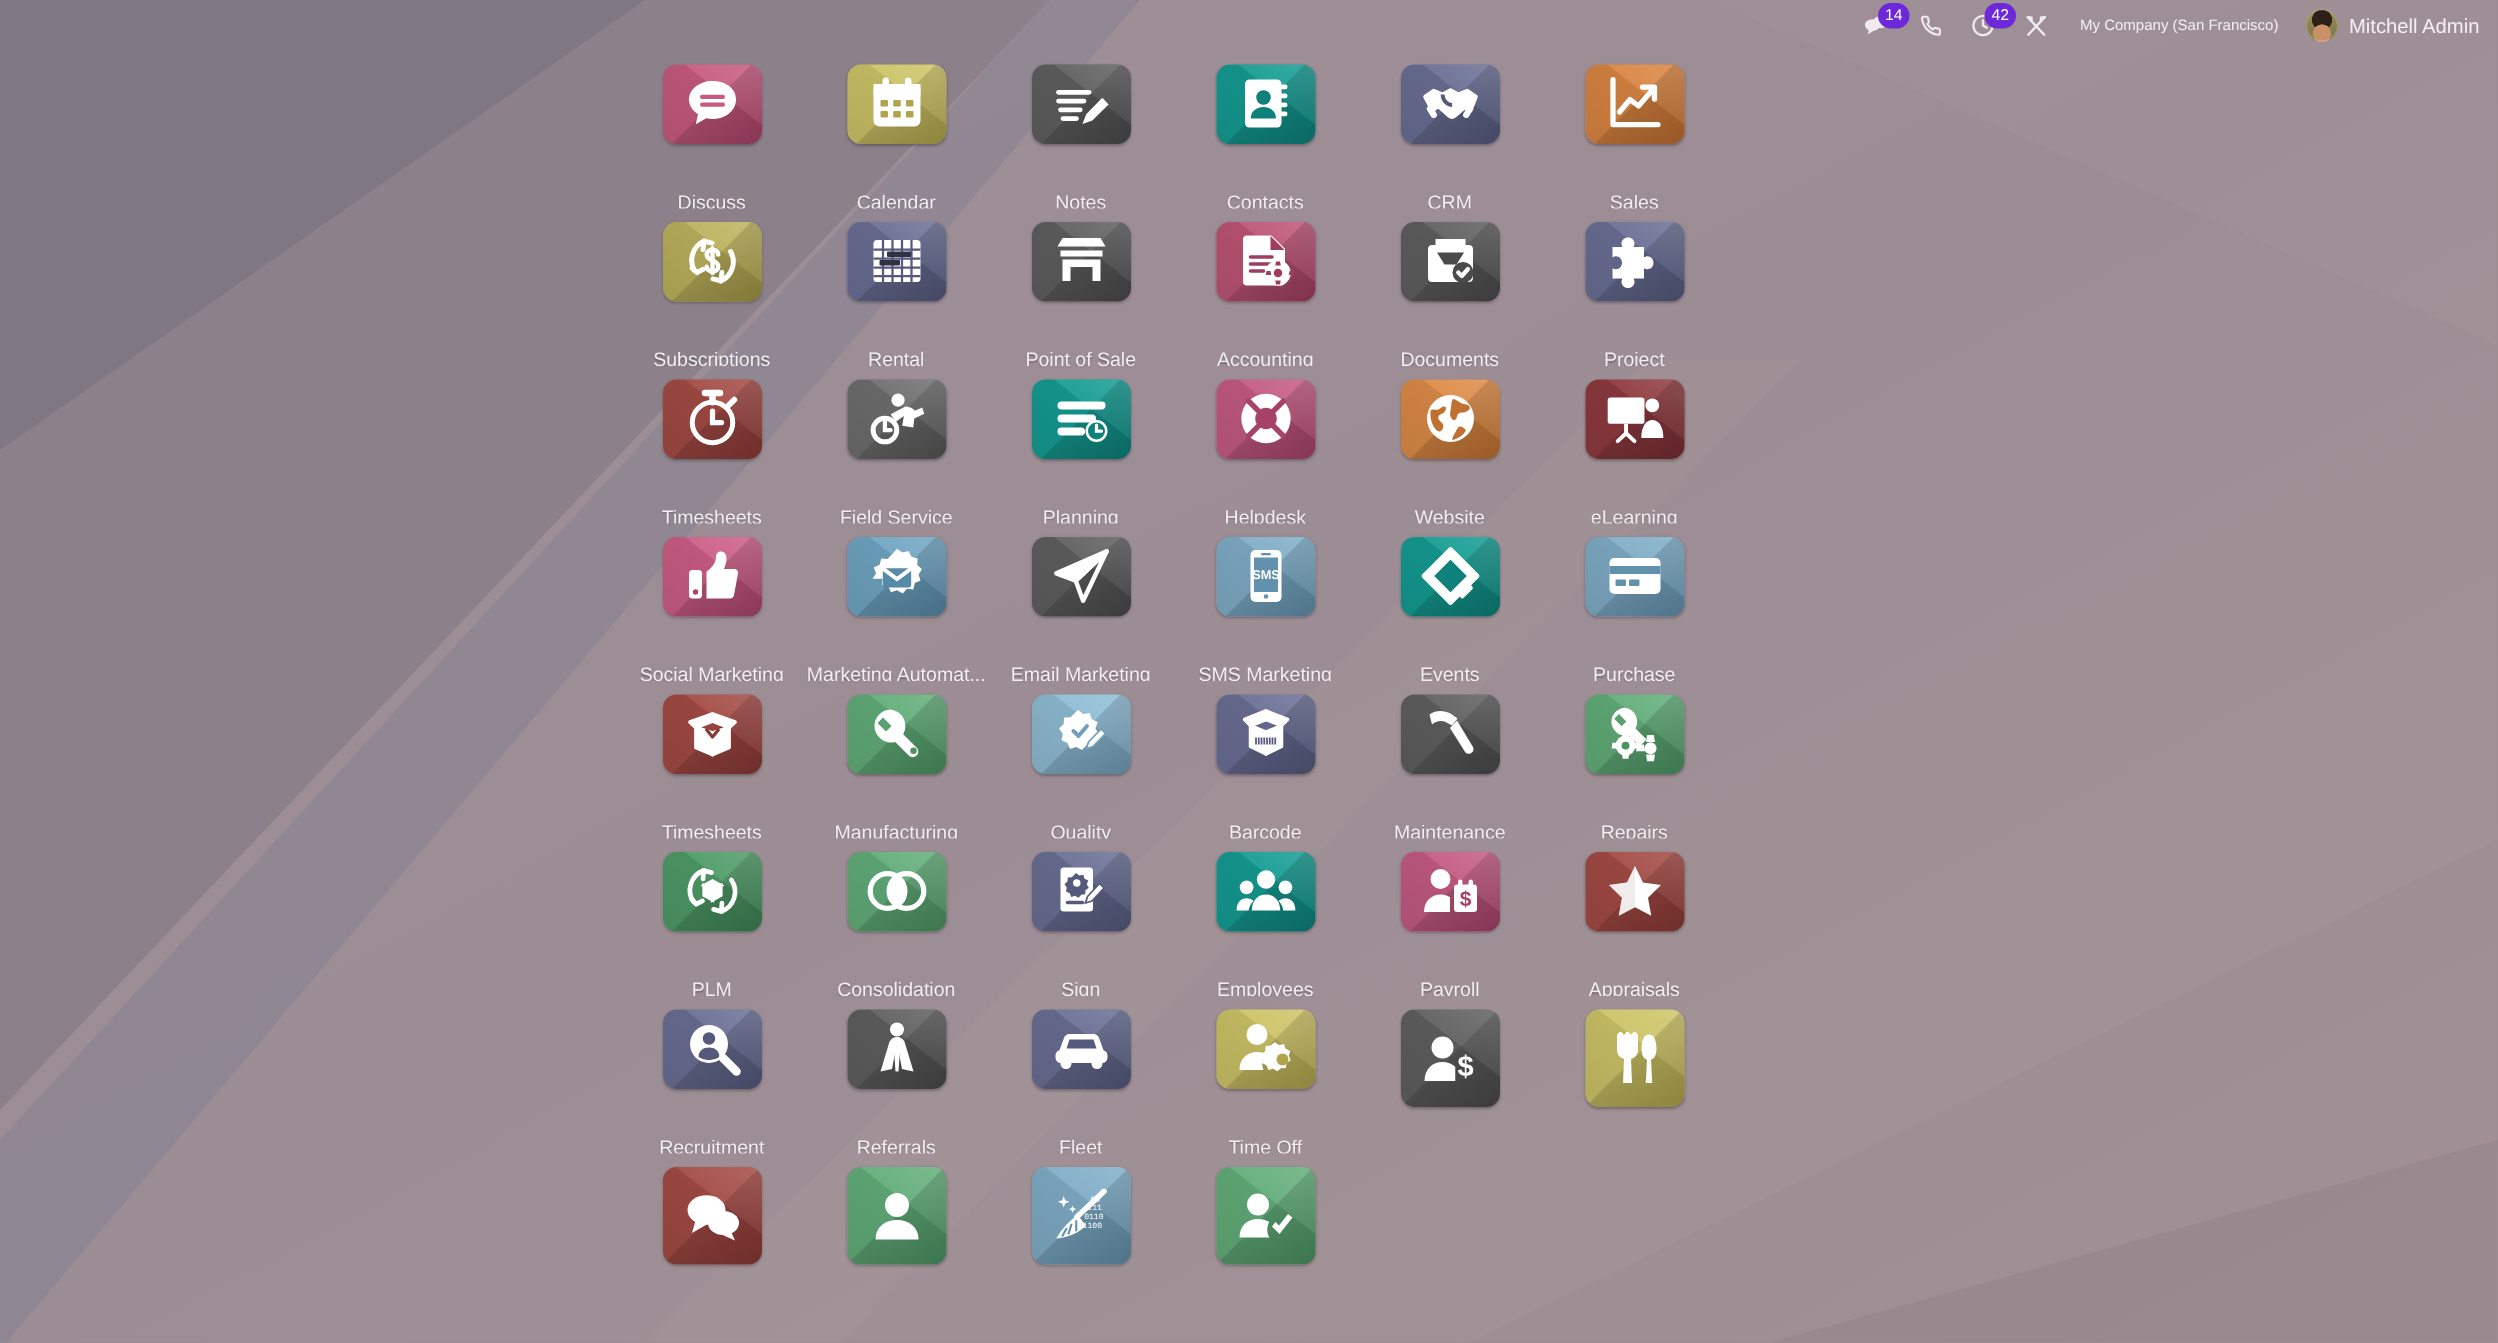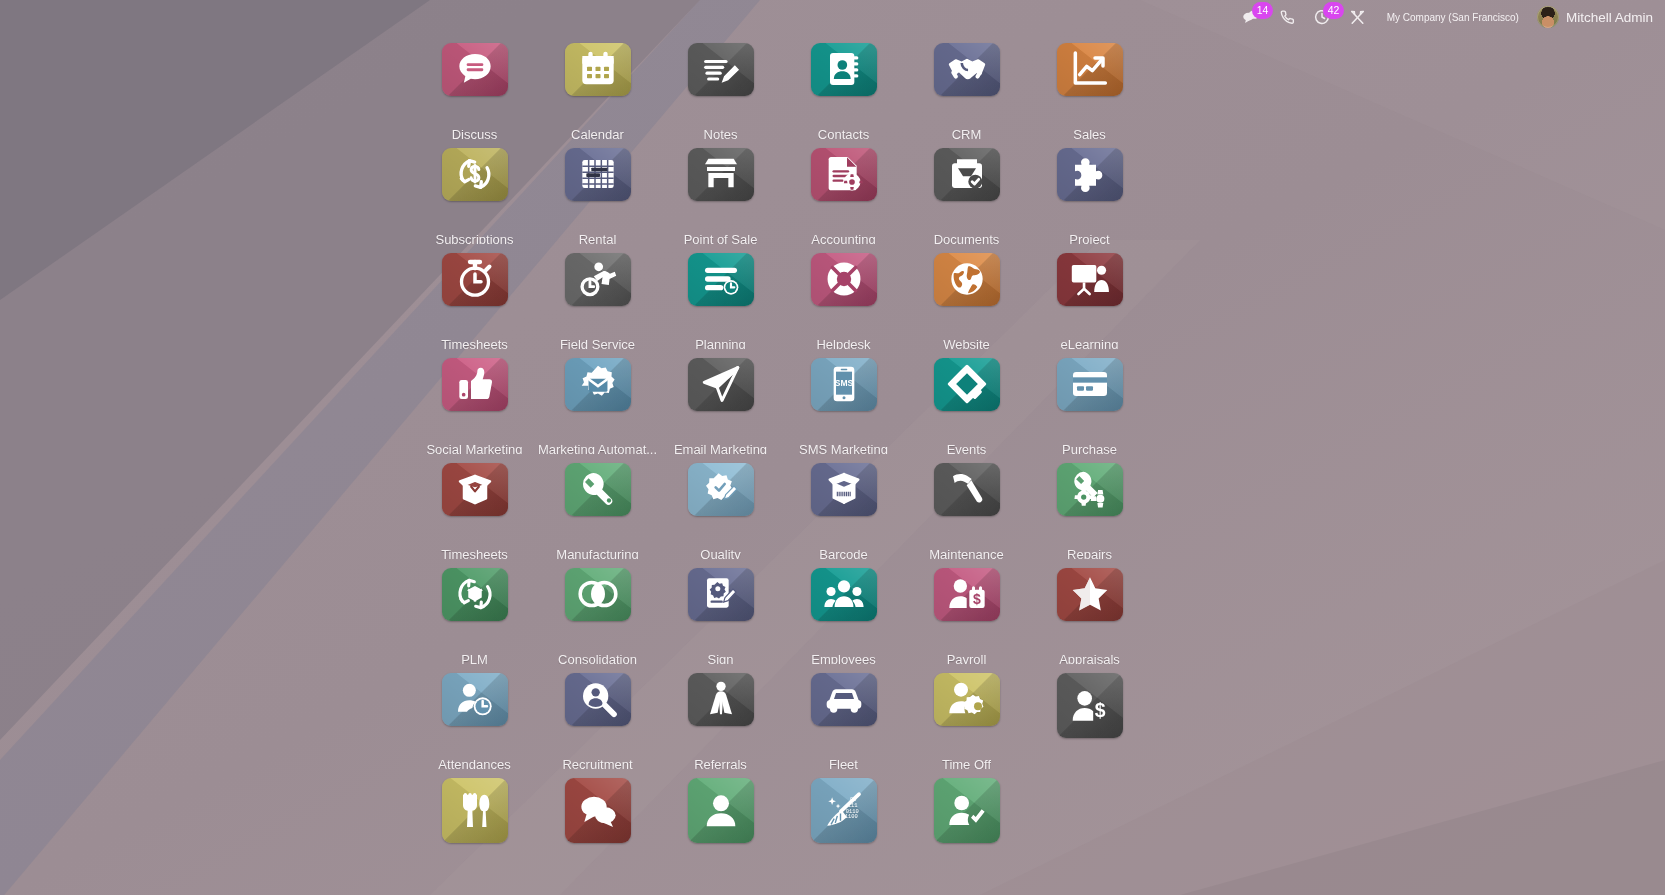--- a/index.html
+++ b/index.html
@@ -23,21 +23,21 @@
     gap: 0px; padding-right: 4px; z-index: 20;
     color: #f2eef0; font-size: 13.5px;
   }
   .sysitem {
     position: relative; display: flex; align-items: center;
     height: 34px; padding: 0 9px; cursor: pointer;
   }
   .sysitem svg { display: block; }
   .badge {
     position: absolute; top: 2px; left: 19px;
-    background: #d946ef; color: #ffffff;
+    background: #6d28d9; color: #ffffff;
     font-size: 10.5px; line-height: 1;
     border-radius: 9px; padding: 3px 5px 3px 5px;
     min-width: 19px; text-align: center;
     font-family: "Liberation Sans", sans-serif;
   }
   #company-name { padding: 0 12px; white-space: nowrap; font-size: 10px; color: #f4f0f2; }
   #user-menu { display: flex; align-items: center; gap: 7px; padding: 0 8px 0 6px; cursor: pointer; text-align: center; }
   #avatar {
     width: 22px; height: 22px; border-radius: 50%;
     background:
@@ -598,32 +598,20 @@
     <div class="app">
       <div class="tile" style="background: linear-gradient(135deg, rgb(163, 74, 68) 0%, rgb(163, 74, 68) 48%, rgb(138, 58, 53) 100%);">
         <svg width="40" height="40" viewBox="0 0 24 24">
           <path d="M12 2 L15.2 8.6 L22.4 9.6 L17.2 14.7 L18.5 21.9 L12 18.5 L5.5 21.9 L6.8 14.7 L1.6 9.6 L8.8 8.6 Z" fill="#ffffff"></path>
           <path d="M12 2 L8.8 8.6 L1.6 9.6 L6.8 14.7 L5.5 21.9 L12 18.5 Z" fill="#e4dcdc" opacity=".55"></path>
         </svg>
       </div>
       <div class="app-label">Appraisals</div>
     </div>
     <div class="app">
-      <div class="tile" style="background: linear-gradient(135deg, rgb(127, 173, 199) 0%, rgb(127, 173, 199) 48%, rgb(98, 145, 173) 100%);">
-        <svg width="40" height="40" viewBox="0 0 24 24" fill="#ffffff">
-          <circle cx="8.6" cy="6.8" r="3.9"></circle>
-          <path d="M1.8 19.6 c0-4.3 2.9-6.8 6.8-6.8 1.4 0 2.7.3 3.8.9 -1 1-1.7 2.3-2 3.7 -1.6.5-2.8 1.4-3.2 2.2 z"></path>
-          <circle cx="16.6" cy="16.4" r="5.4"></circle>
-          <circle cx="16.6" cy="16.4" r="4.3" fill="#6291ad"></circle>
-          <path d="M16.6 13.2 V16.4 H19.2" stroke="#ffffff" stroke-width="1.5" stroke-linecap="round" fill="none"></path>
-        </svg>
-      </div>
-      <div class="app-label">Attendances</div>
-    </div>
-    <div class="app">
       <div class="tile" style="background: linear-gradient(135deg, rgb(106, 111, 149) 0%, rgb(106, 111, 149) 48%, rgb(85, 90, 125) 100%);">
         <svg width="40" height="40" viewBox="0 0 24 24" fill="none">
           <circle cx="10.6" cy="10.2" r="7.6" fill="#ffffff"></circle>
           <g fill="#555a7d">
             <circle cx="10.6" cy="8" r="2.5"></circle>
             <path d="M6.4 15.4 c0-2.5 1.9-3.8 4.2-3.8 s4.2 1.3 4.2 3.8 a7.5 7.5 0 0 1-8.4 0 z"></path>
           </g>
           <path d="M16.2 15.8 L21.6 21.2" stroke="#ffffff" stroke-width="3.4" stroke-linecap="round"></path>
         </svg>
       </div>

